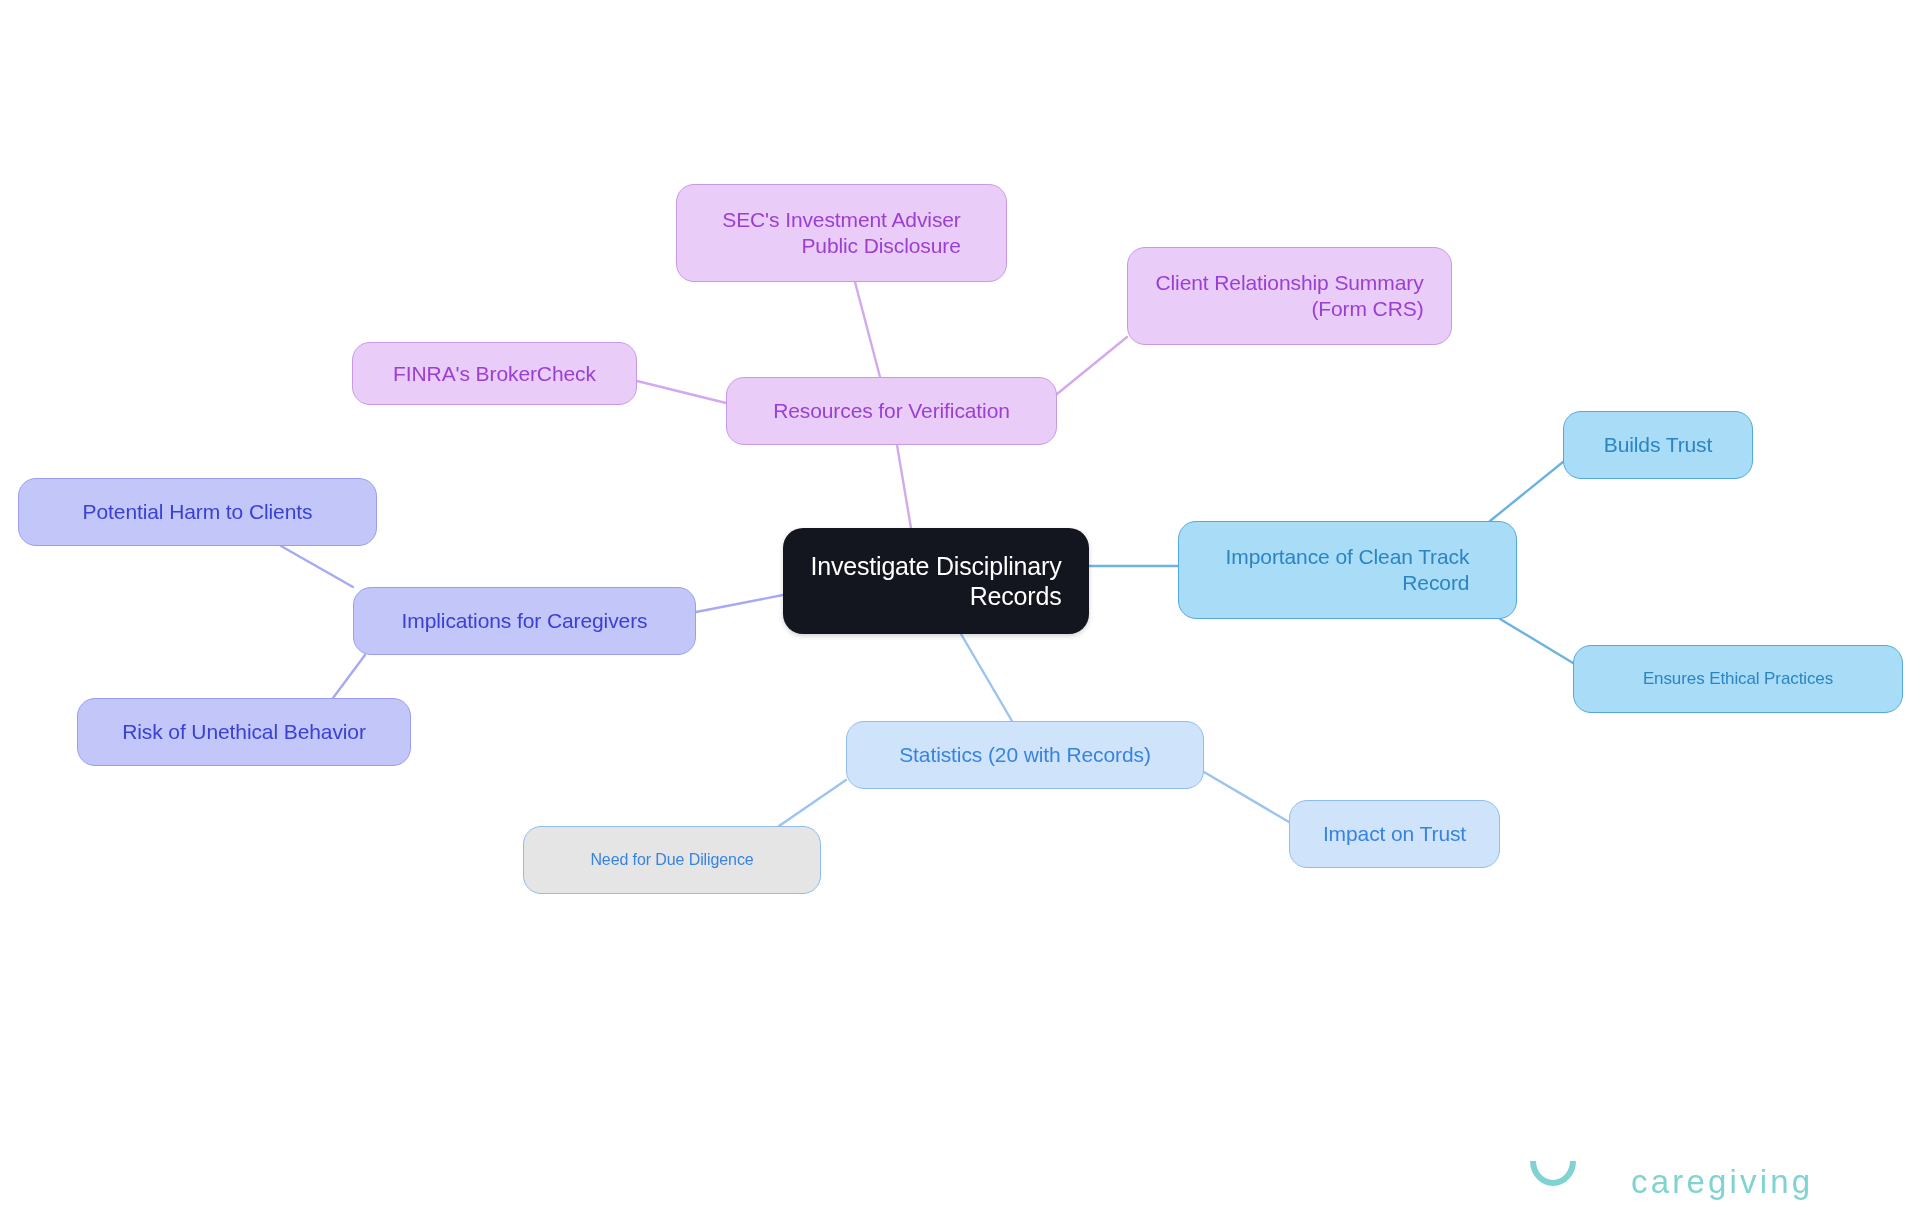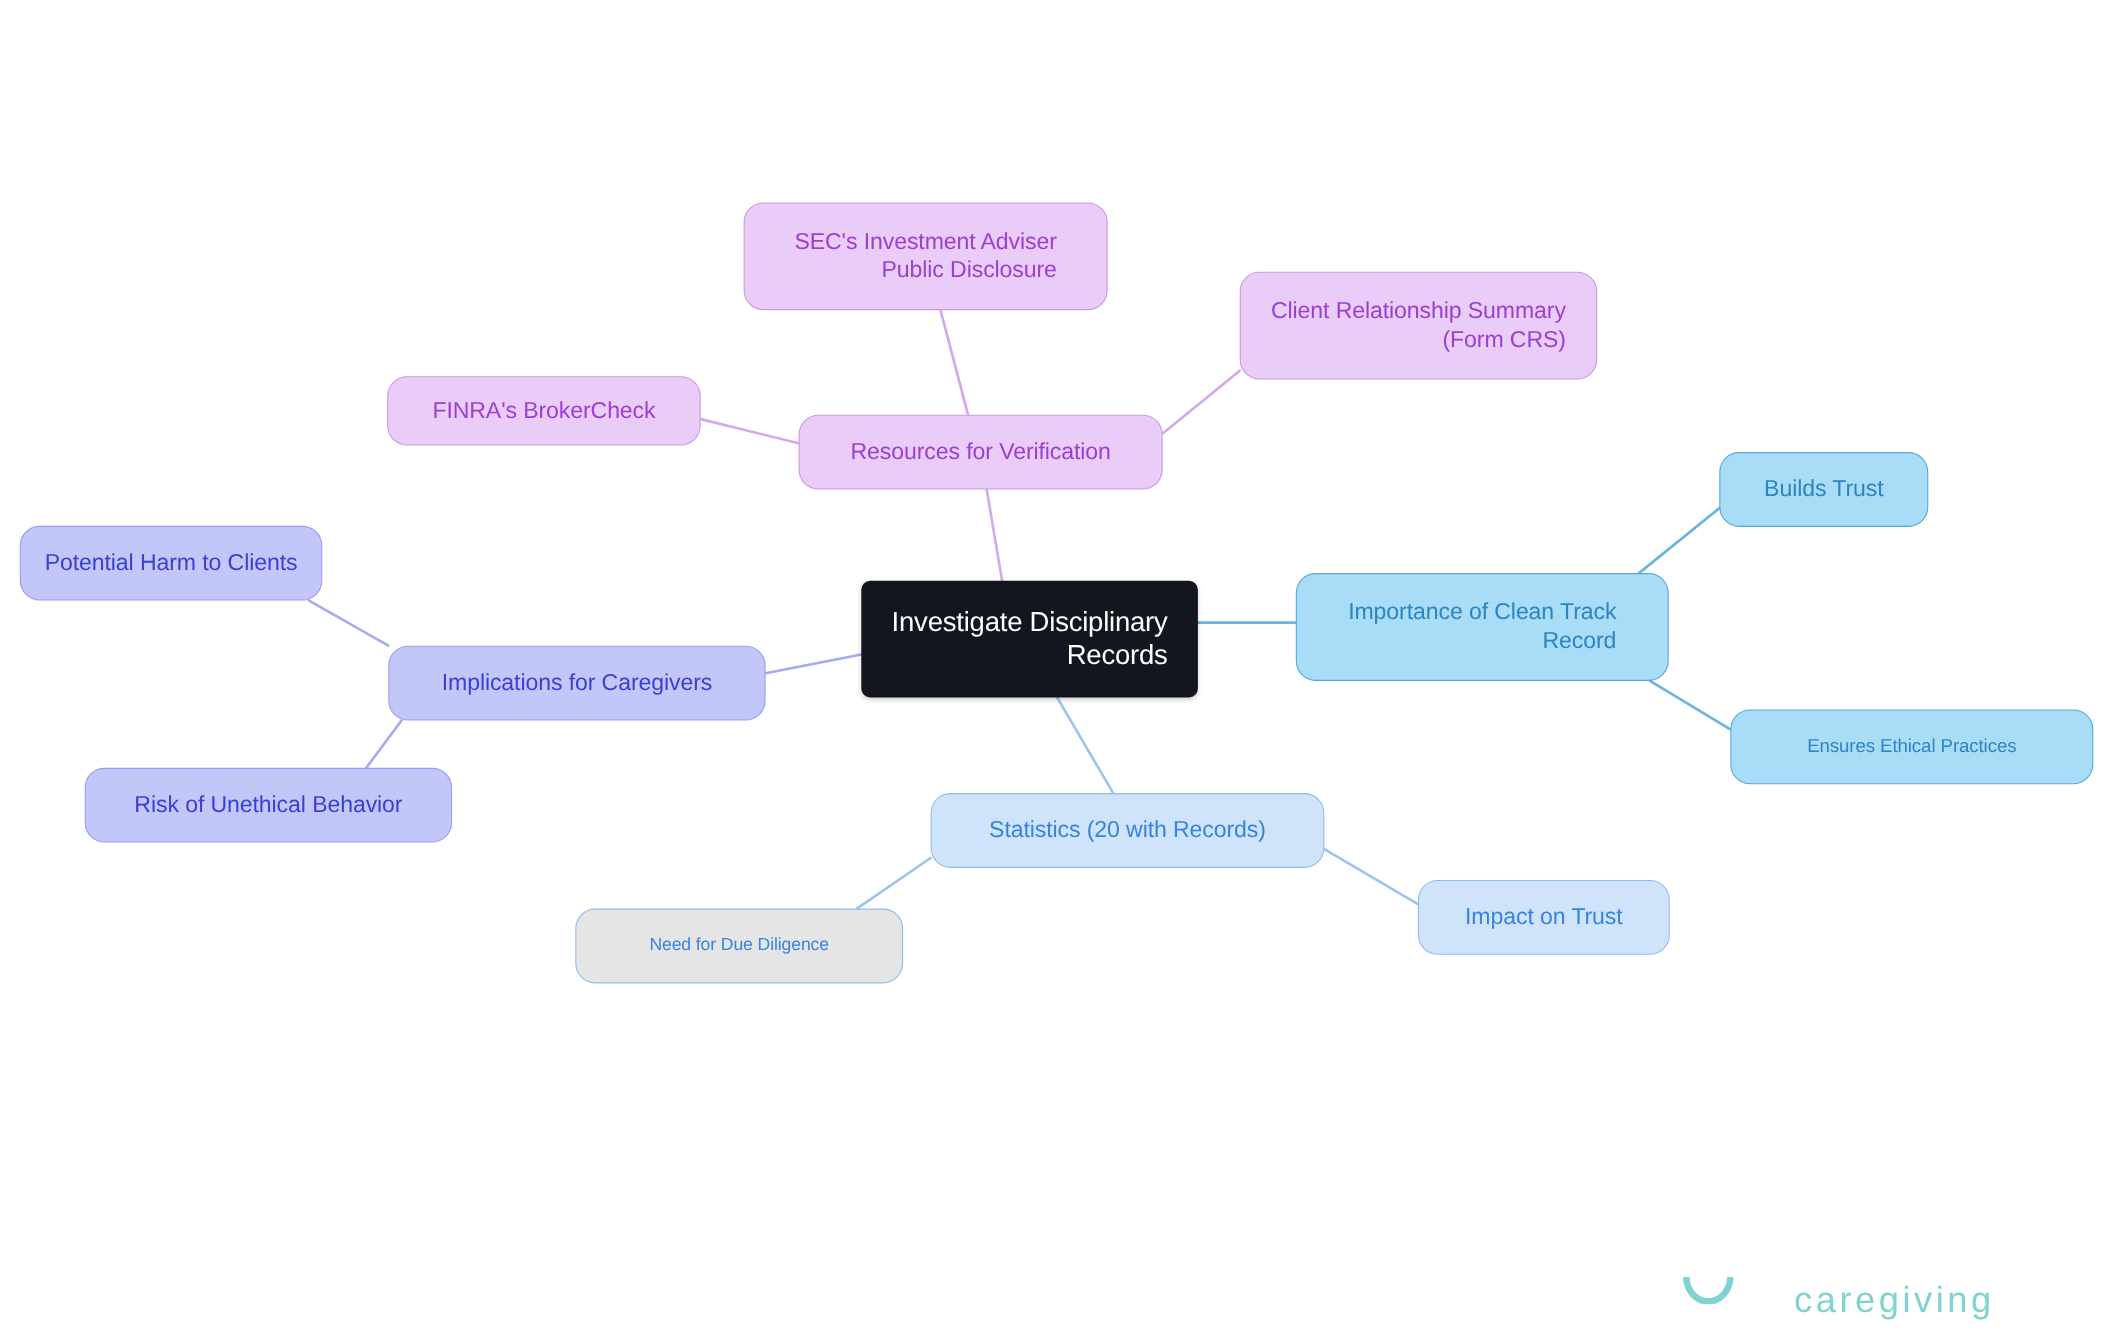--- a/index.html
+++ b/index.html
@@ -35,21 +35,21 @@
     text-align: right;
     border-radius: 18px;
     border-style: solid;
     border-width: 1.5px;
     line-height: 1.22;
     letter-spacing: -0.1px;
     padding: 6px 14px;
     white-space: pre-line;
   }
   .node.root {
-    border-radius: 8px;
+    border-radius: 20px;
     border-width: 0;
     font-size: 25px;
     letter-spacing: -0.2px;
     box-shadow: 0 2px 5px rgba(0,0,0,0.18);
   }
   .logo {
     position: absolute;
     left: 1418px;
     top: 1103px;
     width: 480px;
@@ -111,23 +111,23 @@
       <div class="node" style="left: 676px; top: 184px; width: 331px; height: 98px; background: rgb(233, 204, 247); color: rgb(155, 63, 212); border-color: rgb(200, 154, 228); font-size: 21px;"><span>SEC's Investment Adviser
 Public Disclosure</span></div>
       <div class="node" style="left: 1127px; top: 247px; width: 325px; height: 98px; background: rgb(233, 204, 247); color: rgb(155, 63, 212); border-color: rgb(200, 154, 228); font-size: 21px;"><span>Client Relationship Summary
 (Form CRS)</span></div>
       <div class="node" style="left: 1178px; top: 521px; width: 339px; height: 98px; background: rgb(169, 220, 246); color: rgb(43, 133, 196); border-color: rgb(85, 168, 221); font-size: 21px;"><span>Importance of Clean Track
 Record</span></div>
       <div class="node" style="left: 1563px; top: 411px; width: 190px; height: 68px; background: rgb(169, 220, 246); color: rgb(43, 133, 196); border-color: rgb(85, 168, 221); font-size: 21px;"><span>Builds Trust</span></div>
       <div class="node" style="left: 1573px; top: 645px; width: 330px; height: 68px; background: rgb(169, 220, 246); color: rgb(43, 133, 196); border-color: rgb(85, 168, 221); font-size: 17px;"><span>Ensures Ethical Practices</span></div>
       <div class="node" style="left: 846px; top: 721px; width: 358px; height: 68px; background: rgb(207, 228, 251); color: rgb(55, 132, 224); border-color: rgb(143, 189, 240); font-size: 21px;"><span>Statistics (20 with Records)</span></div>
       <div class="node" style="left: 523px; top: 826px; width: 298px; height: 68px; background: #e5e5e5; color: rgb(55, 132, 224); border-color: rgb(143, 189, 240); font-size: 16px;"><span>Need for Due Diligence</span></div>
-      <div class="node" style="left: 1289px; top: 800px; width: 229px; height: 68px; background: rgb(207, 228, 251); color: rgb(55, 132, 224); border-color: rgb(143, 189, 240); font-size: 21px;"><span>Impact on Trust</span></div>
+      <div class="node" style="left: 1289px; top: 800px; width: 211px; height: 68px; background: rgb(207, 228, 251); color: rgb(55, 132, 224); border-color: rgb(143, 189, 240); font-size: 21px;"><span>Impact on Trust</span></div>
       <div class="node" style="left: 353px; top: 587px; width: 343px; height: 68px; background: rgb(195, 198, 248); color: rgb(58, 63, 214); border-color: rgb(154, 158, 240); font-size: 21px;"><span>Implications for Caregivers</span></div>
-      <div class="node" style="left: 18px; top: 478px; width: 275px; height: 68px; background: rgb(195, 198, 248); color: rgb(58, 63, 214); border-color: rgb(154, 158, 240); font-size: 21px;"><span>Potential Harm to Clients</span></div>
+      <div class="node" style="left: 18px; top: 478px; width: 359px; height: 68px; background: rgb(195, 198, 248); color: rgb(58, 63, 214); border-color: rgb(154, 158, 240); font-size: 21px;"><span>Potential Harm to Clients</span></div>
       <div class="node" style="left: 77px; top: 698px; width: 334px; height: 68px; background: rgb(195, 198, 248); color: rgb(58, 63, 214); border-color: rgb(154, 158, 240); font-size: 21px;"><span>Risk of Unethical Behavior</span></div>
     </div>
 
   <div class="logo">
     <svg class="logo-smile" viewBox="0 0 46 25" xmlns="http://www.w3.org/2000/svg">
       <path d="M3 0 A20 22 0 0 0 43 0" fill="none" stroke="#7fd3d0" stroke-width="6" stroke-linecap="butt"></path>
     </svg>
     <div class="logo-sub" style="color: rgb(127, 211, 208);">caregiving</div>
   </div>
 

